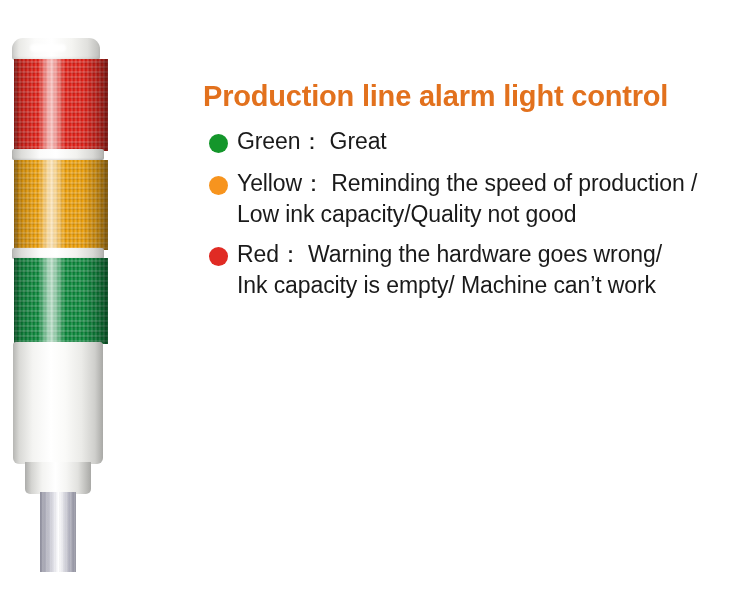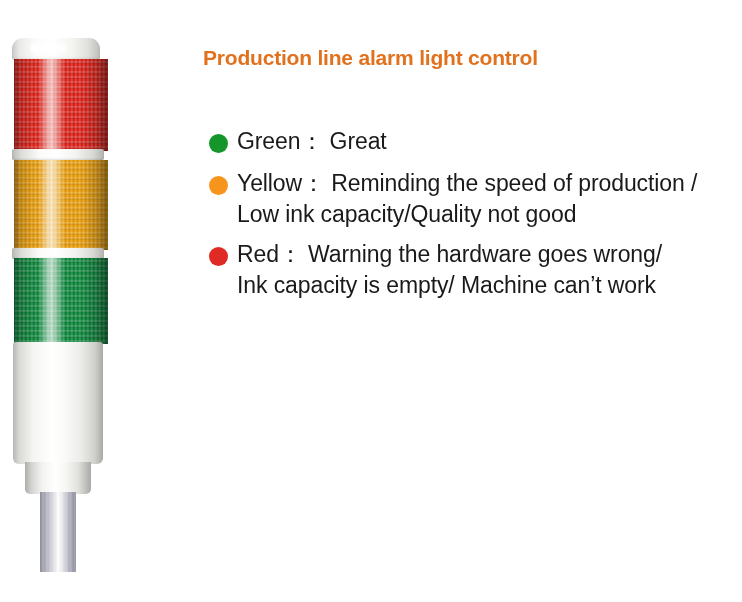--- a/index.html
+++ b/index.html
@@ -182,22 +182,22 @@
     position: absolute;
     left: 203px;
     top: 0;
     width: 545px;
     height: 602px;
   }
 
   #page-title {
     position: absolute;
     left: 0;
-    top: 46px;
-    font-size: 21px;
+    top: 80px;
+    font-size: 29px;
     font-weight: bold;
     color: #e2711d;
     letter-spacing: -0.2px;
     white-space: nowrap;
     text-align: center;
   }
 
   .status-row {
     position: absolute;
     left: 0;

